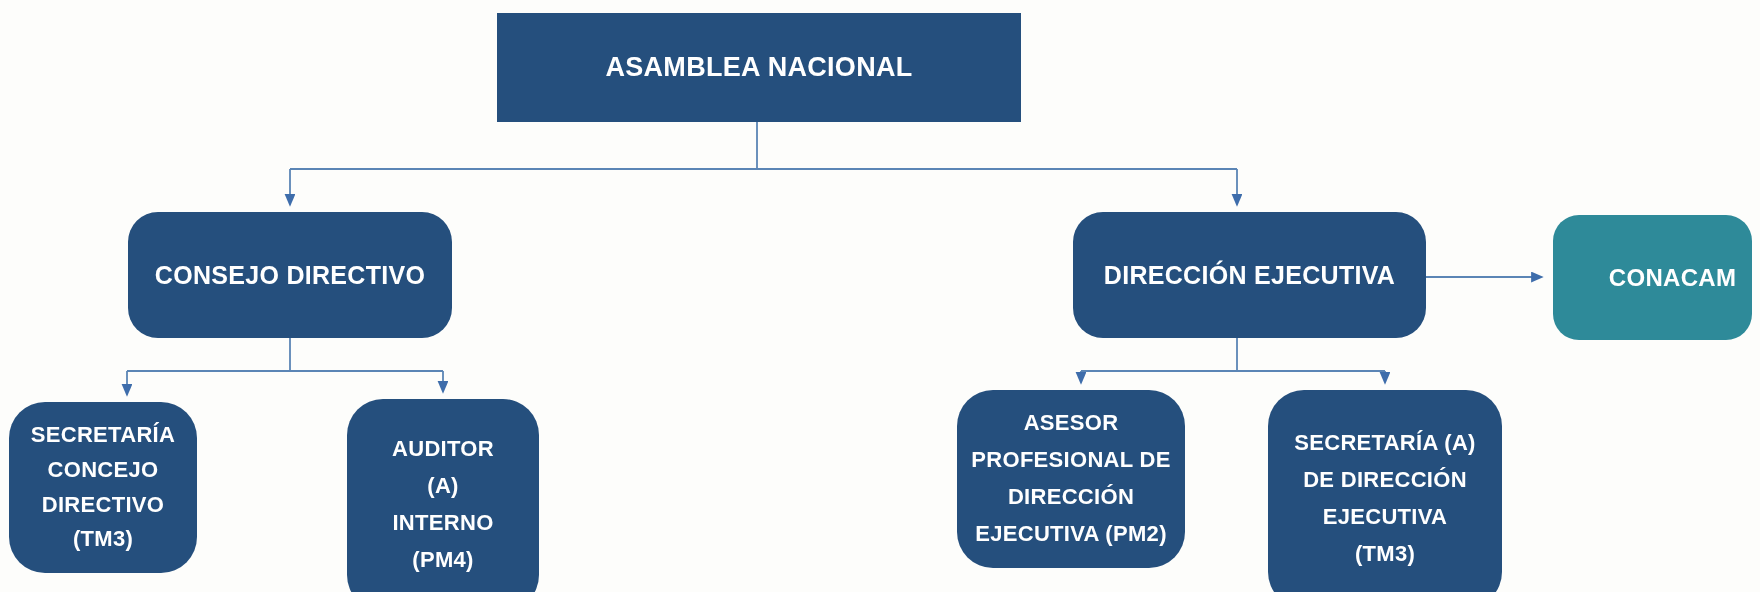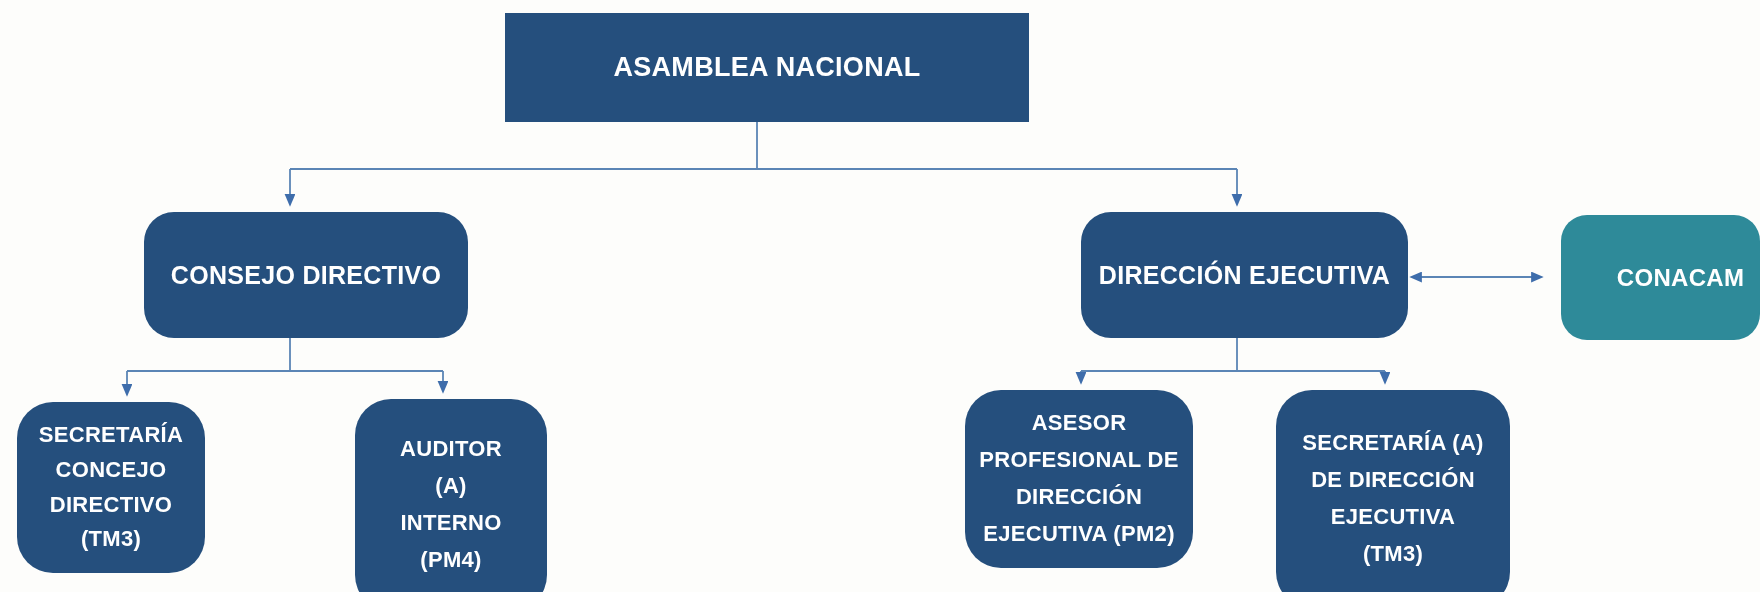--- a/index.html
+++ b/index.html
@@ -25,30 +25,29 @@
   }
   .node{
     position:absolute;
     background:var(--node-fill);
     color:var(--node-text);
     display:flex;align-items:center;justify-content:center;
     text-align:center;
     font-weight:bold;
     white-space:pre-line;
     letter-spacing:.3px;
-    margin-left:8px;
   }
   .node--rect{border-radius:0;}
   .node--round{border-radius:30px;}
   .node--leaf{border-radius:36px;line-height:1.68;}
   .node--conacam{background:var(--conacam-fill);border-radius:26px;}
 
   .node--asamblea{left:497px;top:13px;width:524px;height:109px;font-size:27px;}
-  .node--consejo{left:136px;top:212px;width:324px;height:126px;font-size:25px;}
-  .node--direccion{left:1073px;top:212px;width:327px;height:126px;font-size:25px;}
+  .node--consejo{left:128px;top:212px;width:324px;height:126px;font-size:25px;}
+  .node--direccion{left:1073px;top:212px;width:353px;height:126px;font-size:25px;}
   .node--conacam{left:1553px;top:215px;width:199px;height:125px;font-size:24px;padding-left:40px;}
   .node--secretaria-consejo{left:9px;top:402px;width:188px;height:171px;font-size:22px;line-height:1.58;}
   .node--auditor{left:347px;top:399px;width:192px;height:212px;font-size:22px;}
   .node--asesor{left:957px;top:390px;width:228px;height:178px;font-size:22px;}
   .node--secretaria-direccion{left:1268px;top:390px;width:234px;height:218px;font-size:22px;}
 </style>
 </head>
 <body>
 
 <div class="canvas">

